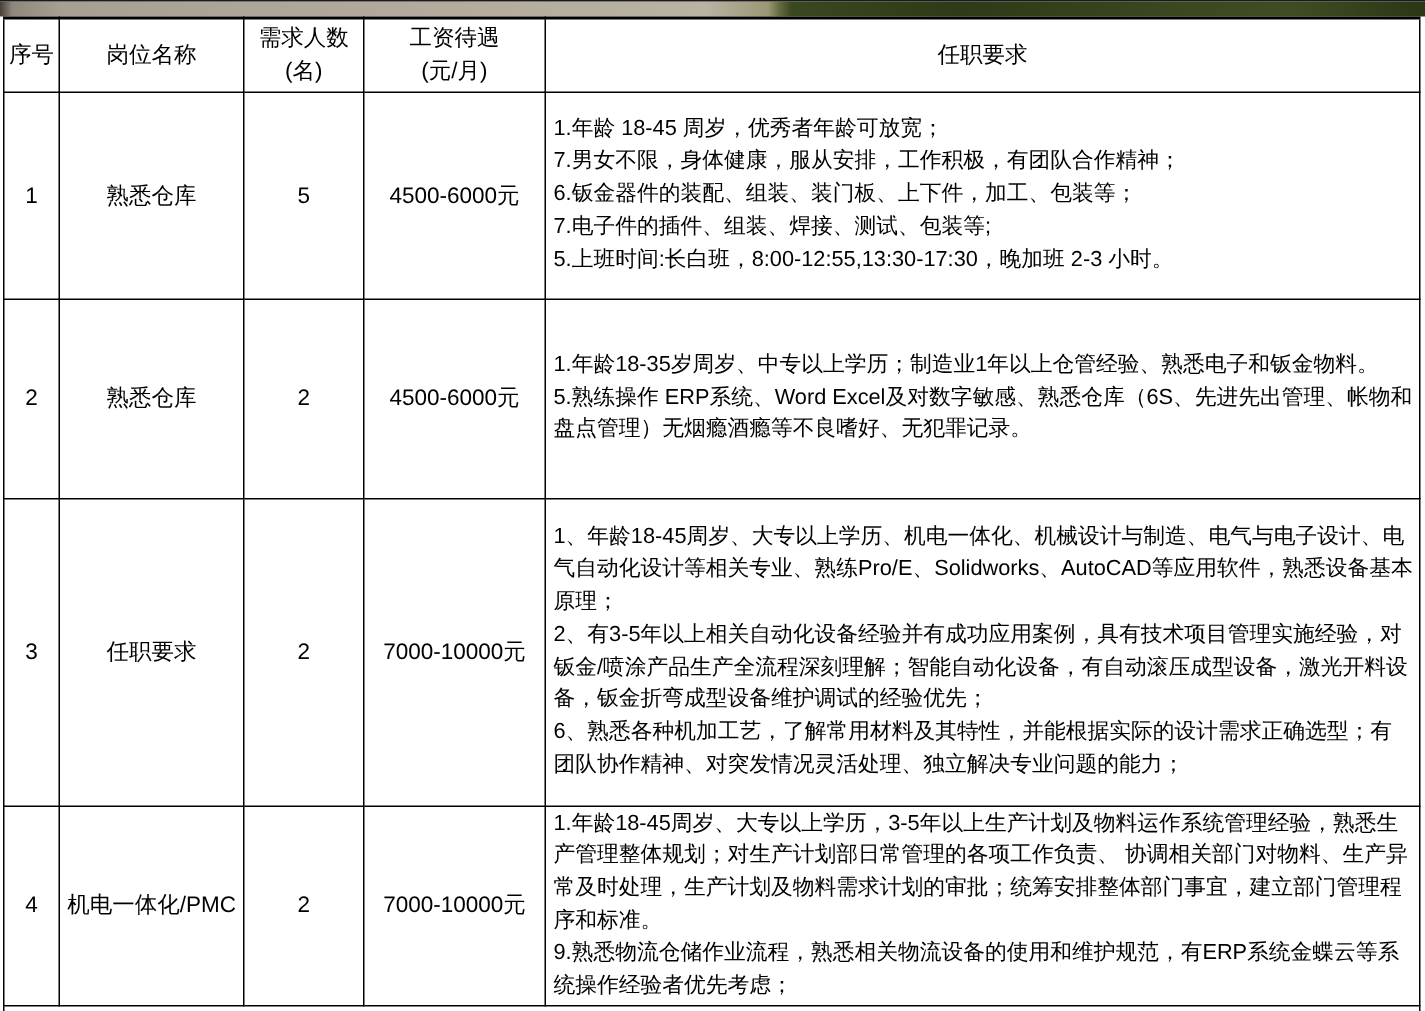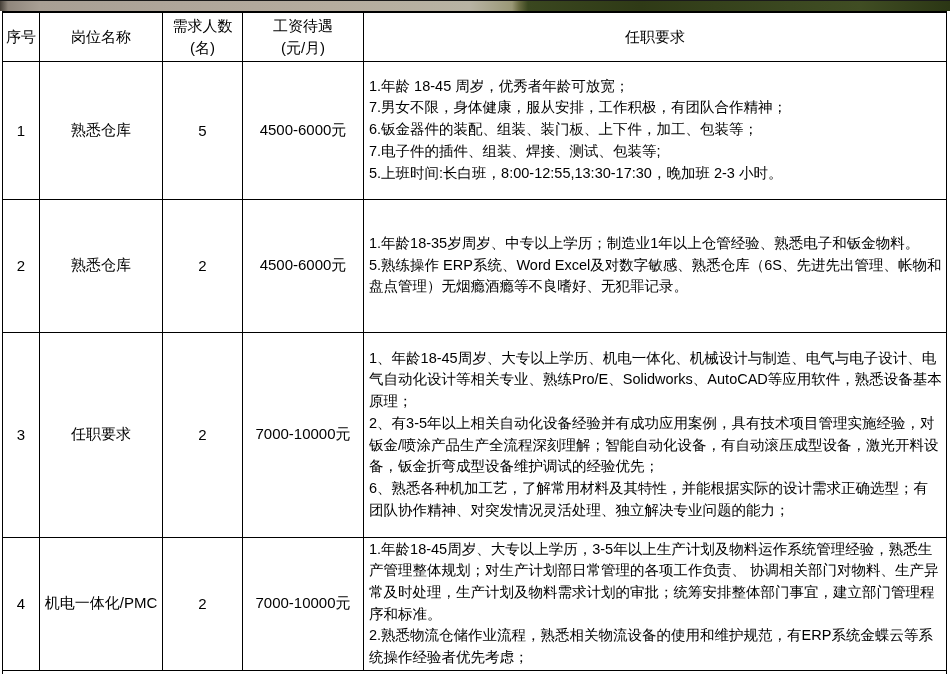--- a/index.html
+++ b/index.html
@@ -135,21 +135,21 @@
     </td>
   </tr>
 
   <tr style="height:130px">
     <td class="c">4</td>
     <td class="c">机电一体化/PMC</td>
     <td class="c">2</td>
     <td class="c">7000-10000元</td>
     <td class="req">
       <div class="item">1.年龄18-45周岁、大专以上学历，3-5年以上生产计划及物料运作系统管理经验，熟悉生产管理整体规划；对生产计划部日常管理的各项工作负责、 协调相关部门对物料、生产异常及时处理，生产计划及物料需求计划的审批；统筹安排整体部门事宜，建立部门管理程序和标准。</div>
-      <div class="item">2.熟悉物流仓储作业流程，熟悉相关物流设备的使用和维护规范，有ERP系统金蝶云等系统操作经验者优先考虑；</div>
+      <div class="item">9.熟悉物流仓储作业流程，熟悉相关物流设备的使用和维护规范，有ERP系统金蝶云等系统操作经验者优先考虑；</div>
     </td>
   </tr>
 
   <tr class="sliver" style="height:8px">
     <td colspan="5"></td>
   </tr>
 </tbody>
   </table>
 
 </body></html>

